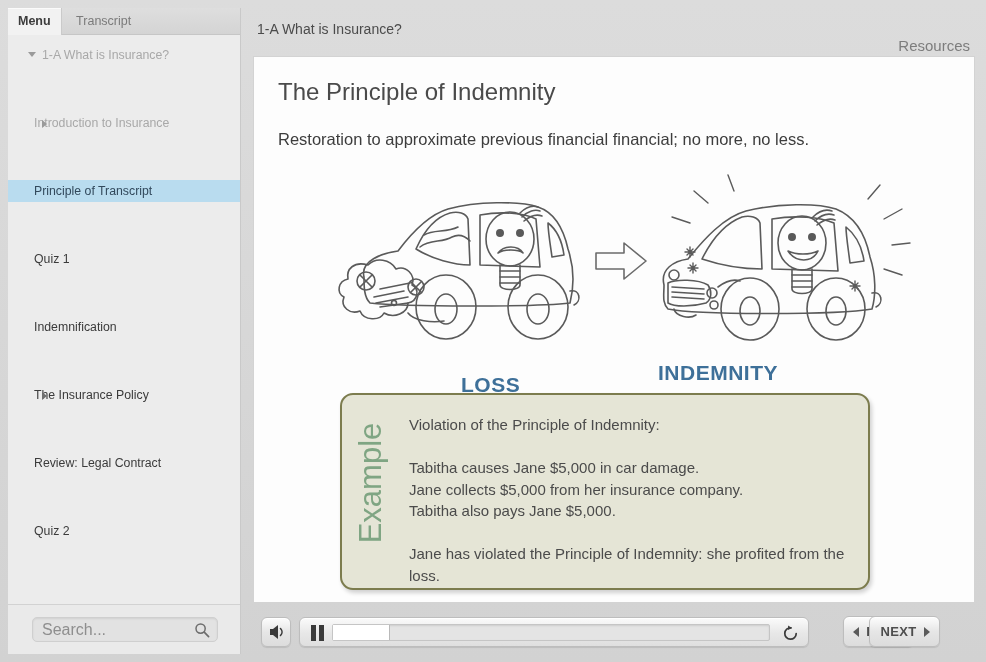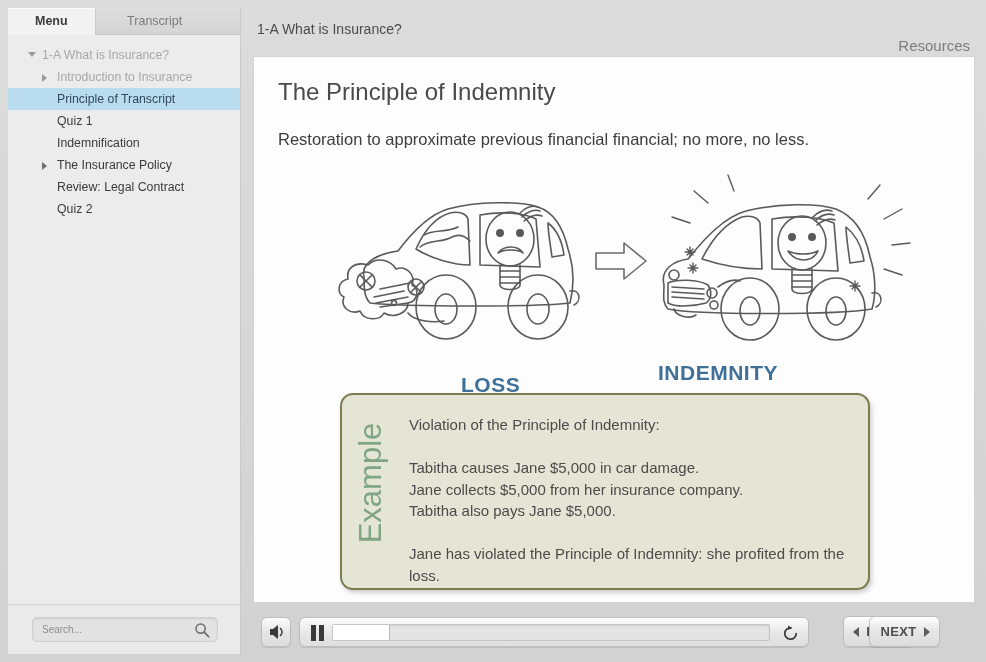--- a/index.html
+++ b/index.html
@@ -26,21 +26,21 @@
     position: relative;
     height: 27px;
     background: linear-gradient(180deg,#dedede 0%,#d4d4d4 100%);
     border-bottom: 1px solid #c6c6c6;
   }
   .tab {
     position: relative;
     display: inline-block;
     height: 27px;
     line-height: 27px;
-    padding: 0 27px;
+    padding: 0 10px;
     font-size: 12.5px;
     color: #7b7b7b;
     cursor: pointer;
     vertical-align: top;
   }
   .tab.active {
     background: #f2f2f2;
     color: #3c3c3c;
     font-weight: bold;
     border-right: 1px solid #cacaca;
@@ -56,21 +56,21 @@
   .tree-row {
     position: relative;
     height: 22px;
     line-height: 22px;
     font-size: 12.3px;
     color: #3b3b3b;
     white-space: nowrap;
     cursor: pointer;
   }
   .tree-row.lvl0 { padding-left: 34px; color: #a5a5a5; }
-  .tree-row.lvl1 { padding-left: 49px; }
+  .tree-row.lvl1 { padding-left: 26px; margin-top: 46px; }
   .tree-row.dim  { color: #a8a8a8; }
   .tree-row.selected {
     background: #b9dcef;
     color: #32495c;
   }
   .tri {
     position: absolute;
     width: 0; height: 0;
     top: 8px;
   }
@@ -103,21 +103,21 @@
     border: 1px solid #cfcfcf;
     border-radius: 5px;
     box-shadow: inset 0 1px 2px rgba(0,0,0,.08);
   }
   #search-input {
     position: absolute;
     left: 9px; top: 0;
     width: 150px; height: 23px;
     border: 0; background: transparent;
     font-family: "Liberation Sans", sans-serif;
-    font-size: 10px; color: #6b6b6b;
+    font-size: 16px; color: #6b6b6b;
     outline: none;
   }
   #search-input::placeholder { color: #8e8e8e; }
   #search-icon {
     position: absolute; right: 7px; top: 4px;
     width: 16px; height: 16px; cursor: pointer;
   }
 
   
   #stage { position: absolute; left: 249px; top: 8px; width: 729px; height: 646px; }

